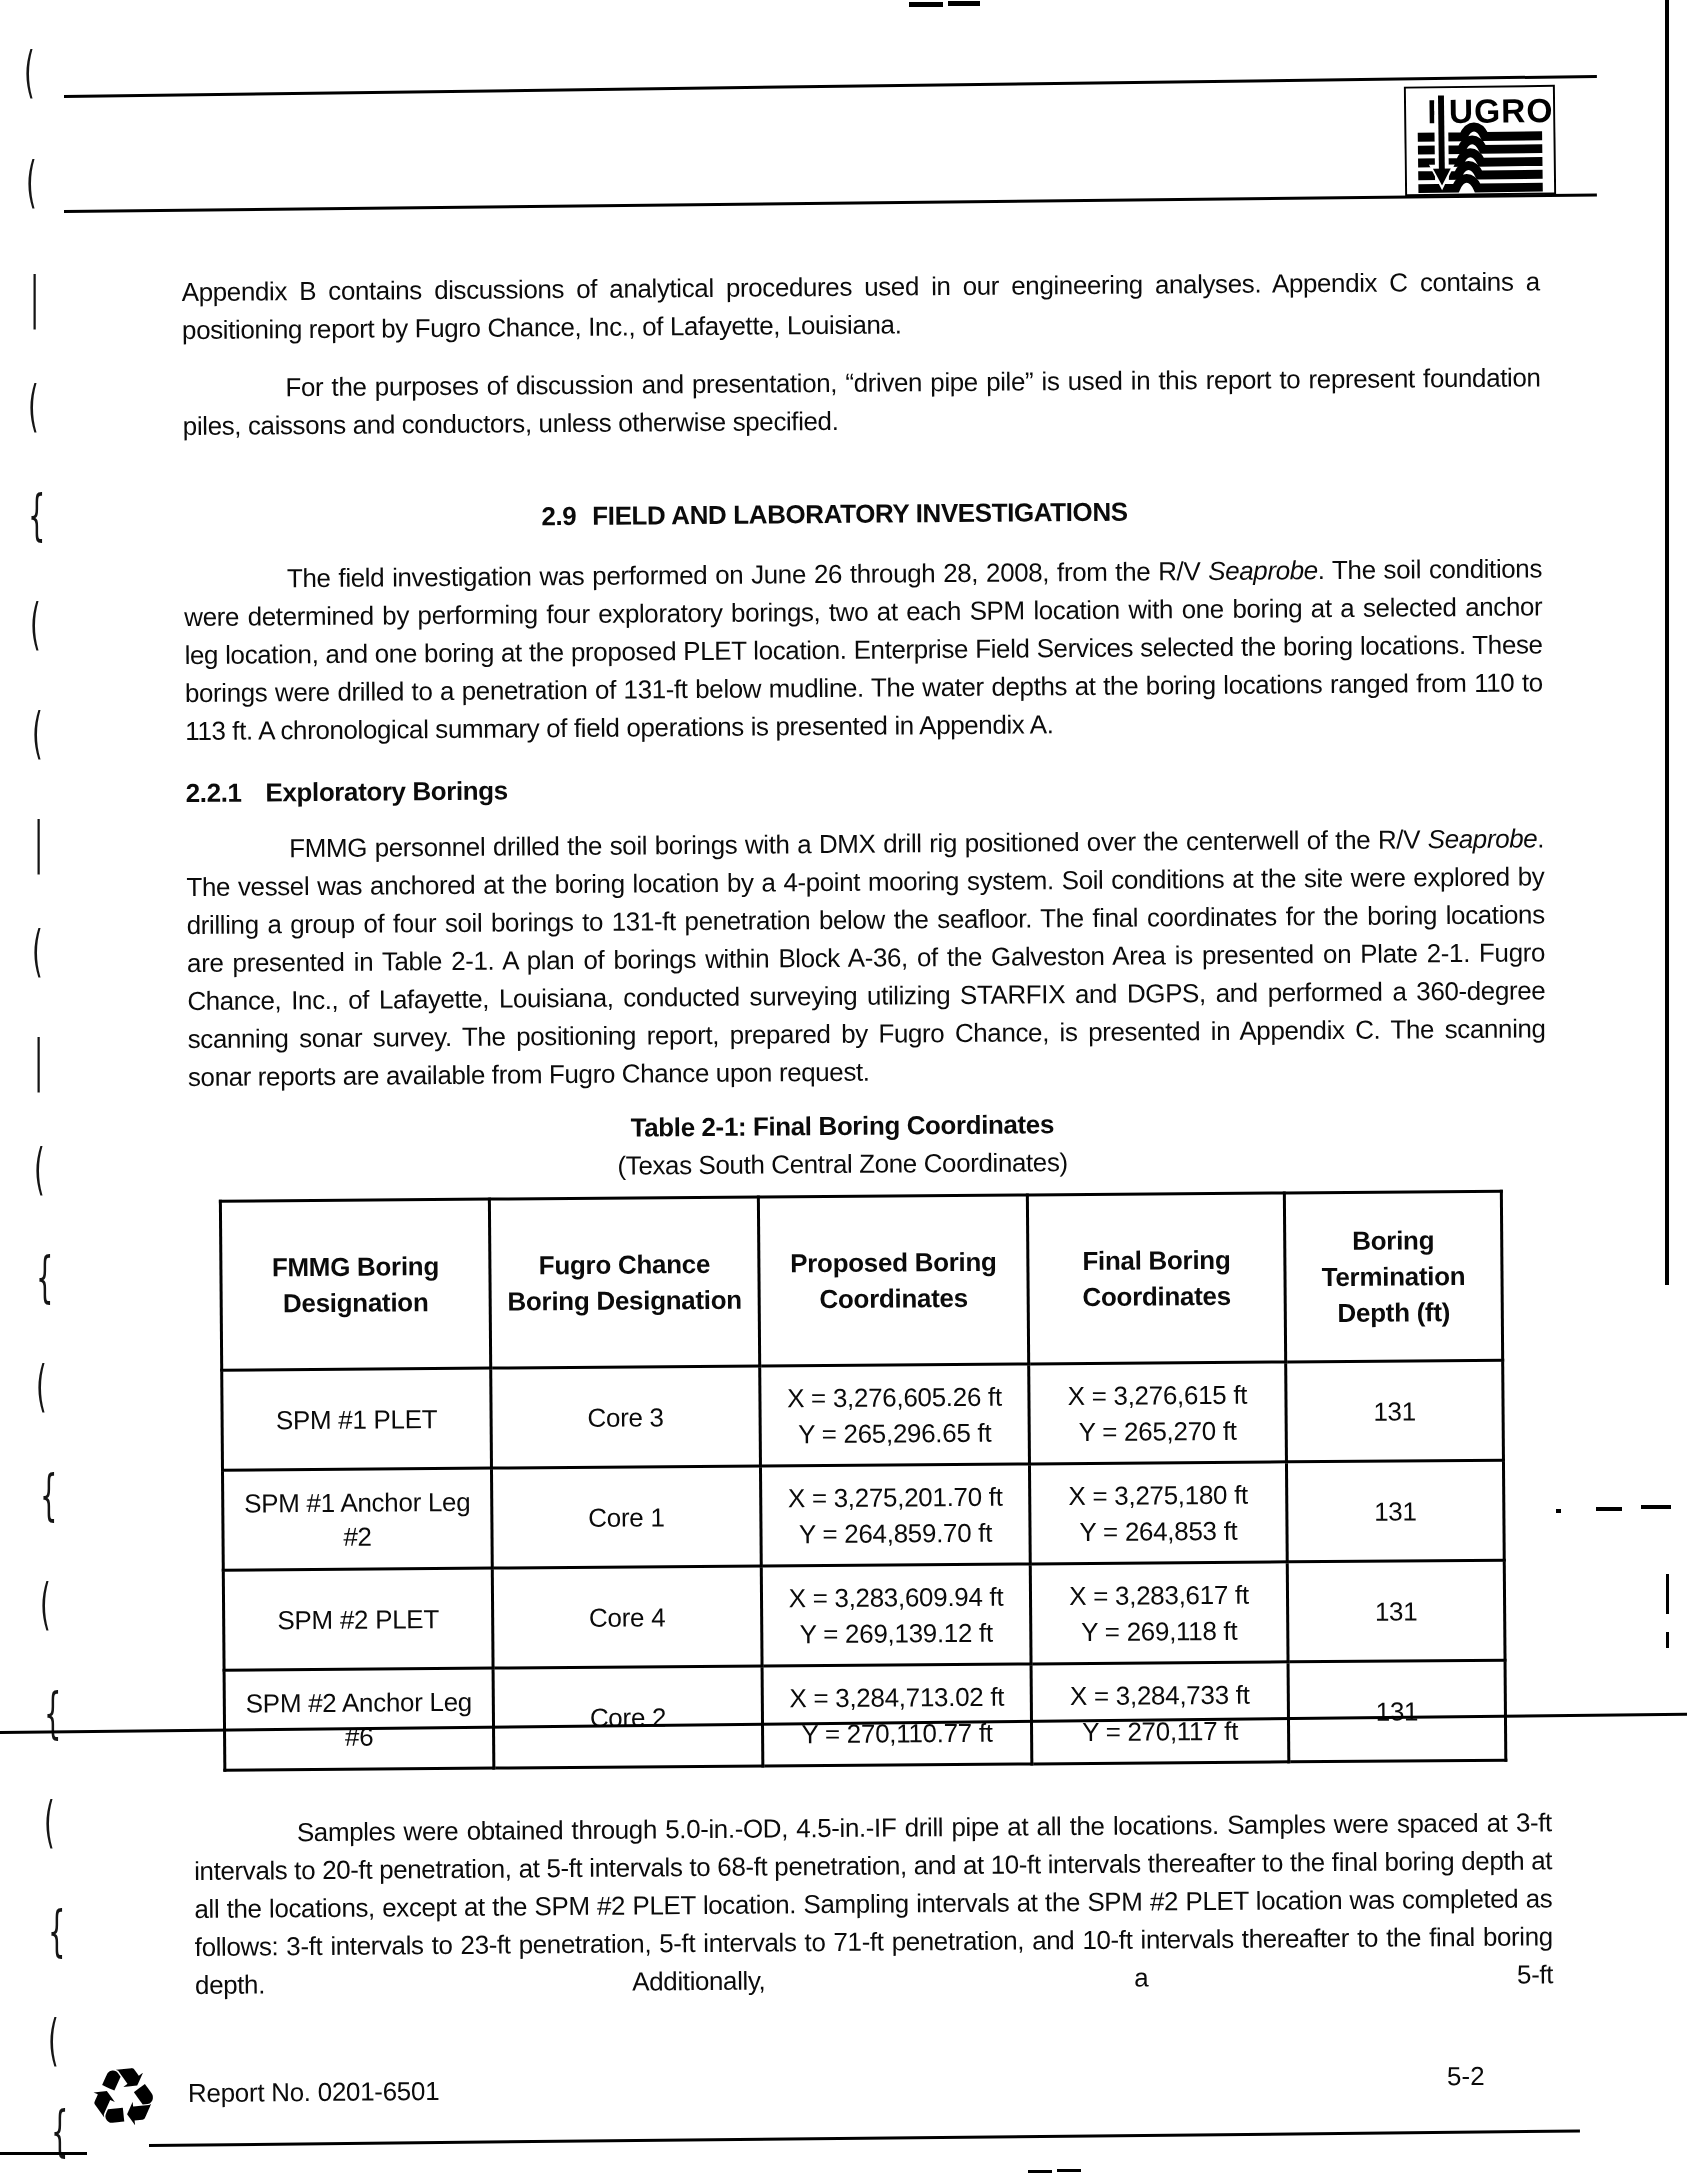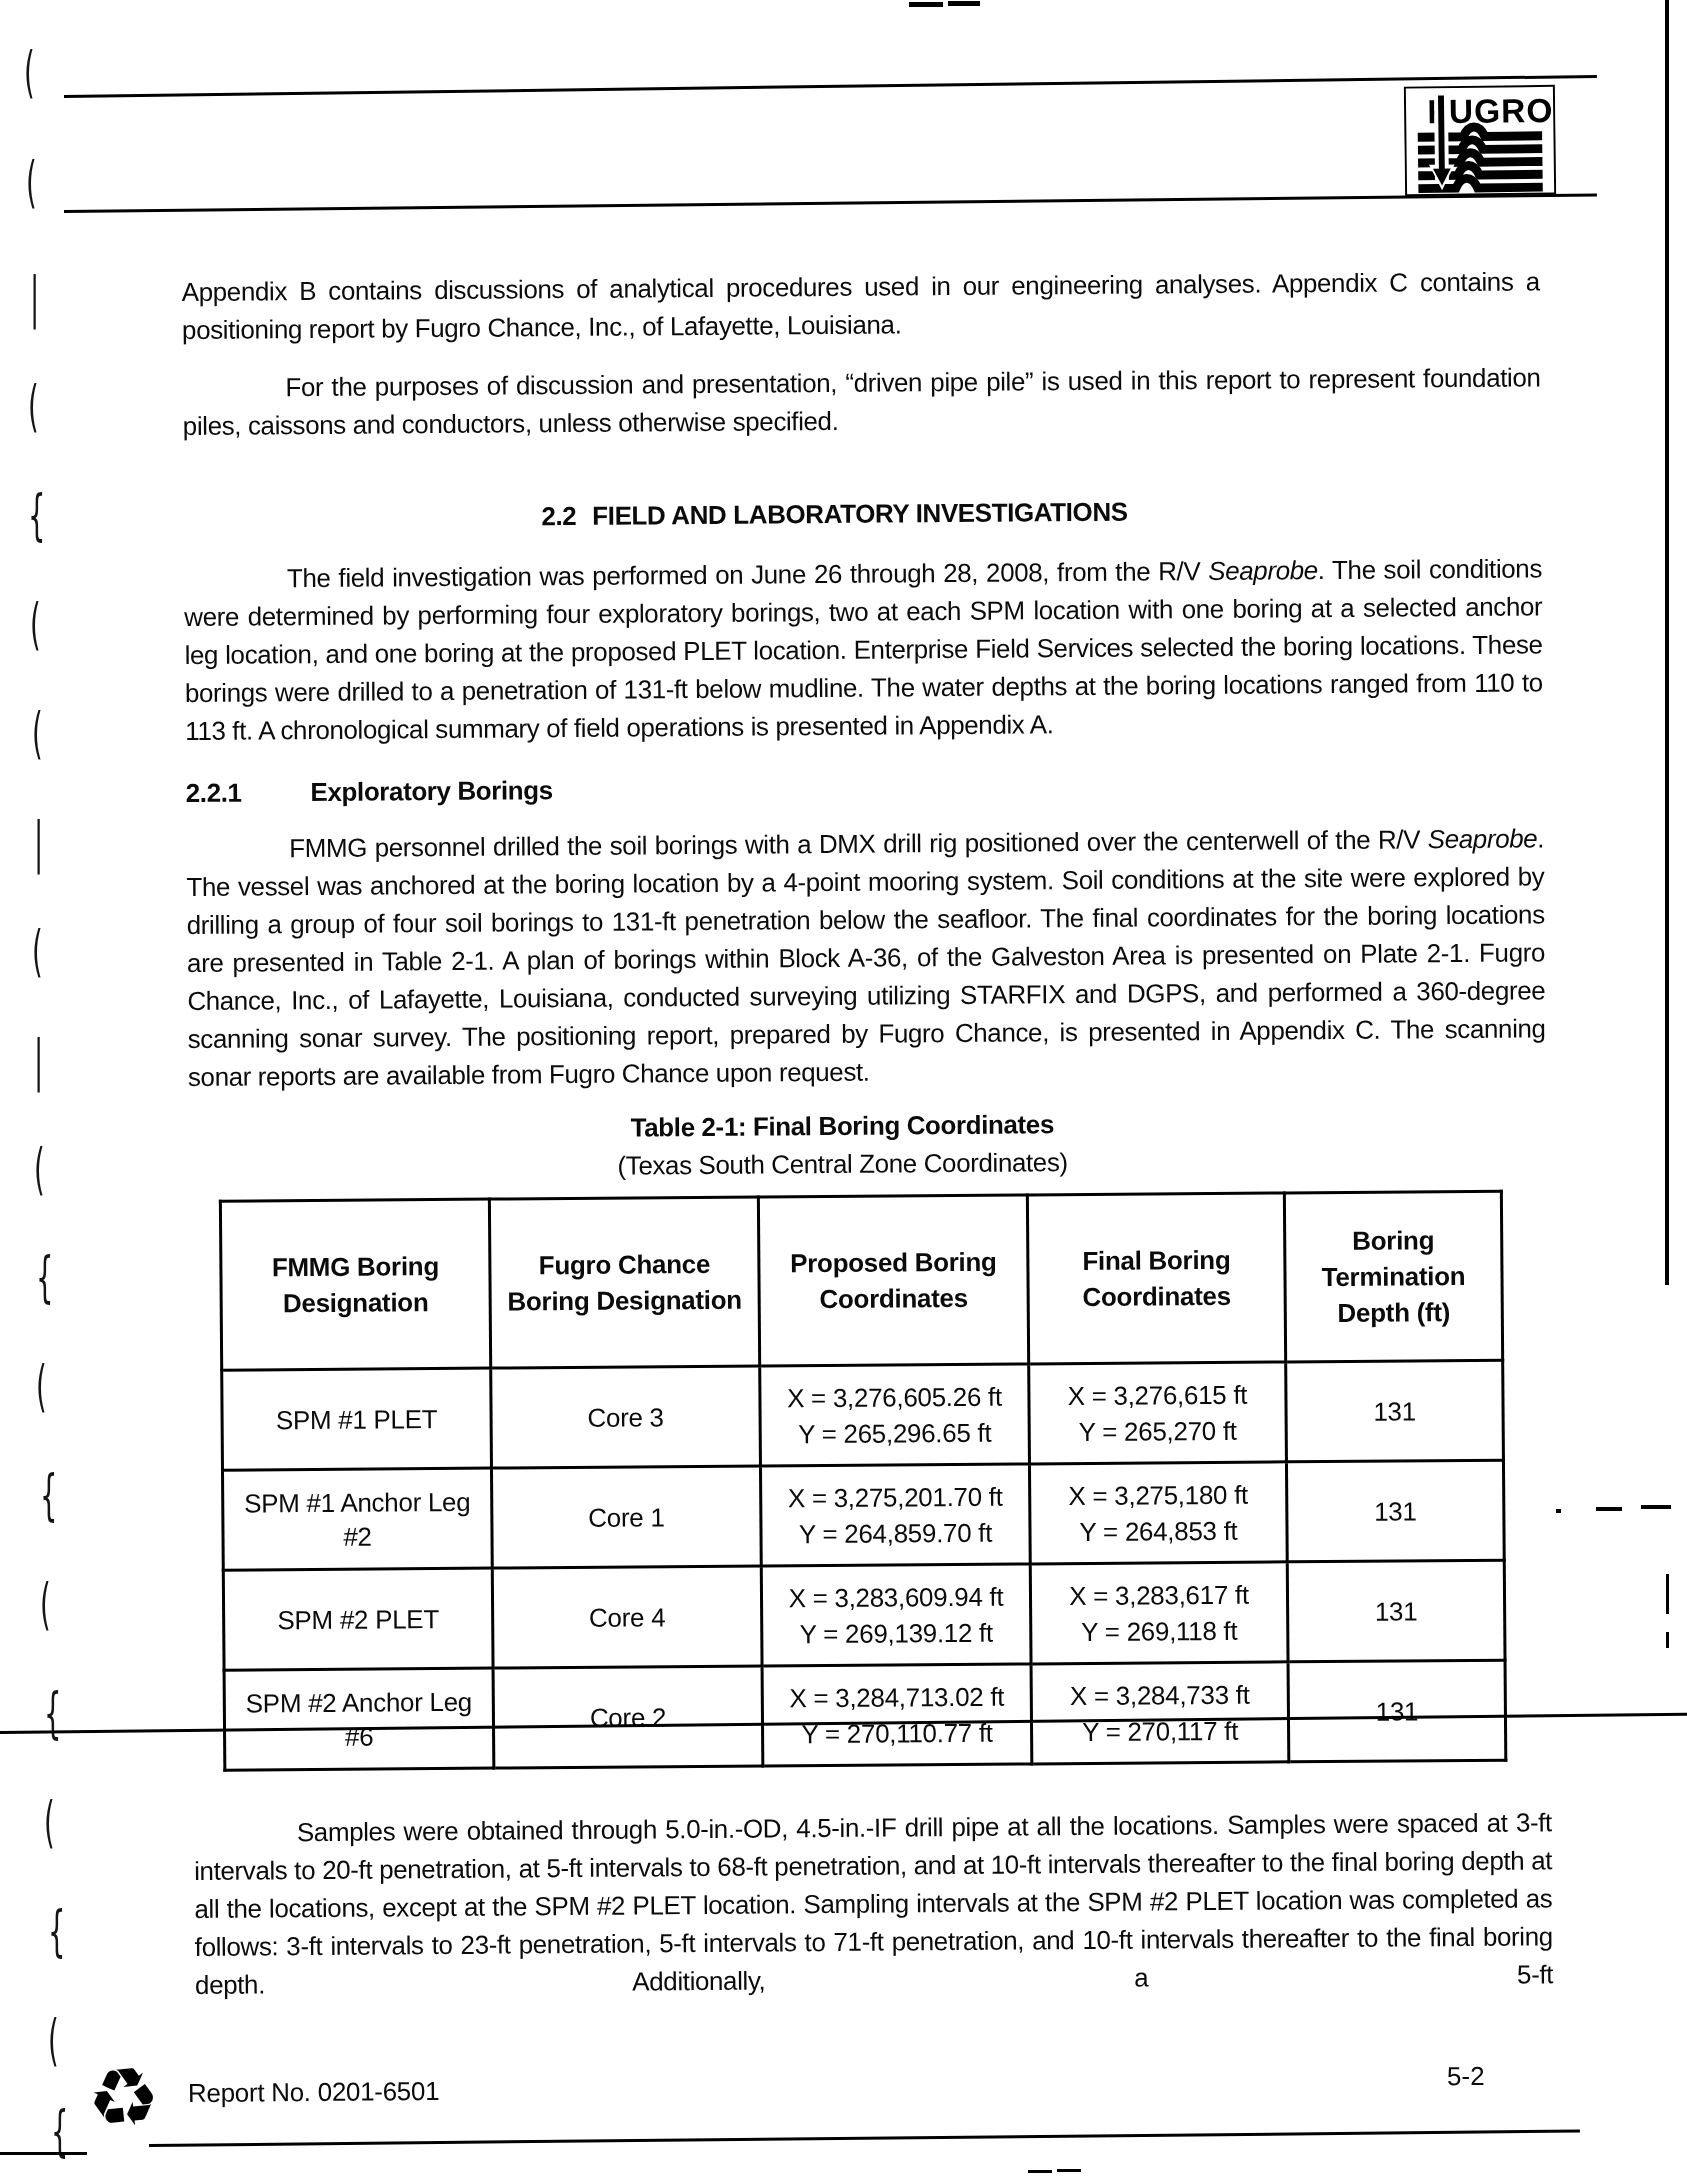--- a/index.html
+++ b/index.html
@@ -20,21 +20,21 @@
   
   .text-col{position:absolute;left:188px;top:0;width:1358px;font-size:26px;line-height:38px;
             letter-spacing:-0.4px;text-align:justify;transform:rotate(-0.45deg);transform-origin:0 1089px;}
   .para{margin:0;}
   .p1{margin-top:273px;}
   .p2{margin-top:20px;text-indent:103px;}
   .h22{margin-top:55px;font-weight:bold;text-align:center;transform:translateX(-28px);}
   .h22 .num{margin-right:16px;}
   .p3{margin-top:22px;text-indent:103px;}
   .h221{margin-top:24px;font-weight:bold;}
-  .h221 .num{margin-right:69px;}
+  .h221 .num{margin-right:24px;}
   .p4{margin-top:18px;text-indent:103px;}
   .tbl-title{margin-top:16px;text-align:center;transform:translateX(-25px);font-weight:bold;}
   .tbl-sub{text-align:center;transform:translateX(-25px);}
   .p5{margin-top:42px;text-indent:103px;text-align-last:justify;}
   
   table.boring{border-collapse:collapse;margin:12px 0 0 30px;width:1282px;table-layout:fixed;
                text-align:center;font-size:26px;letter-spacing:-0.3px;}
   table.boring td,table.boring th{border:3px solid #000;vertical-align:middle;line-height:34px;
                padding:4px 6px;font-weight:normal;}
   table.boring th{font-weight:bold;height:158px;line-height:36px;}
@@ -115,21 +115,21 @@
     </g>
   </svg>
 
   <div class="text-col">
 
     <p class="para p1">Appendix B contains discussions of analytical procedures used in our engineering analyses.  Appendix C contains a positioning report by Fugro Chance, Inc., of Lafayette, Louisiana.</p>
 
     <p class="para p2">For the purposes of discussion and presentation, “driven pipe pile” is used in this report to represent foundation piles, caissons and conductors, unless otherwise specified.</p>
 
     <div class="h22">
-      <span class="num">2.2</span><span>FIELD AND LABORATORY INVESTIGATIONS</span>
+      <span class="num">2.9</span><span>FIELD AND LABORATORY INVESTIGATIONS</span>
     </div>
 
     <p class="para p3"><span>The field investigation was performed on June 26 through 28, 2008, from the R/V </span><i>Seaprobe</i><span>.  The soil conditions were determined by performing four exploratory borings, two at each SPM location with one boring at a selected anchor leg location, and one boring at the proposed PLET location.  Enterprise Field Services selected the boring locations.  These borings were drilled to a penetration of 131-ft below mudline.  The water depths at the boring locations ranged from 110 to 113 ft.  A chronological summary of field operations is presented in Appendix A.</span></p>
 
     <div class="h221">
       <span class="num">2.2.1</span><span>Exploratory Borings</span>
     </div>
 
     <p class="para p4"><span>FMMG personnel drilled the soil borings with a DMX drill rig positioned over the centerwell of the R/V </span><i>Seaprobe</i><span>.  The vessel was anchored at the boring location by a 4-point mooring system.  Soil conditions at the site were explored by drilling a group of four soil borings to 131-ft penetration below the seafloor.  The final coordinates for the boring locations are presented in Table 2-1.  A plan of borings within Block A-36, of the Galveston Area is presented on Plate 2-1.  Fugro Chance, Inc., of Lafayette, Louisiana, conducted surveying utilizing STARFIX and DGPS, and performed a 360-degree scanning sonar survey.  The positioning report, prepared by Fugro Chance, is presented in Appendix C.  The scanning sonar reports are available from Fugro Chance upon request.</span></p>
 

